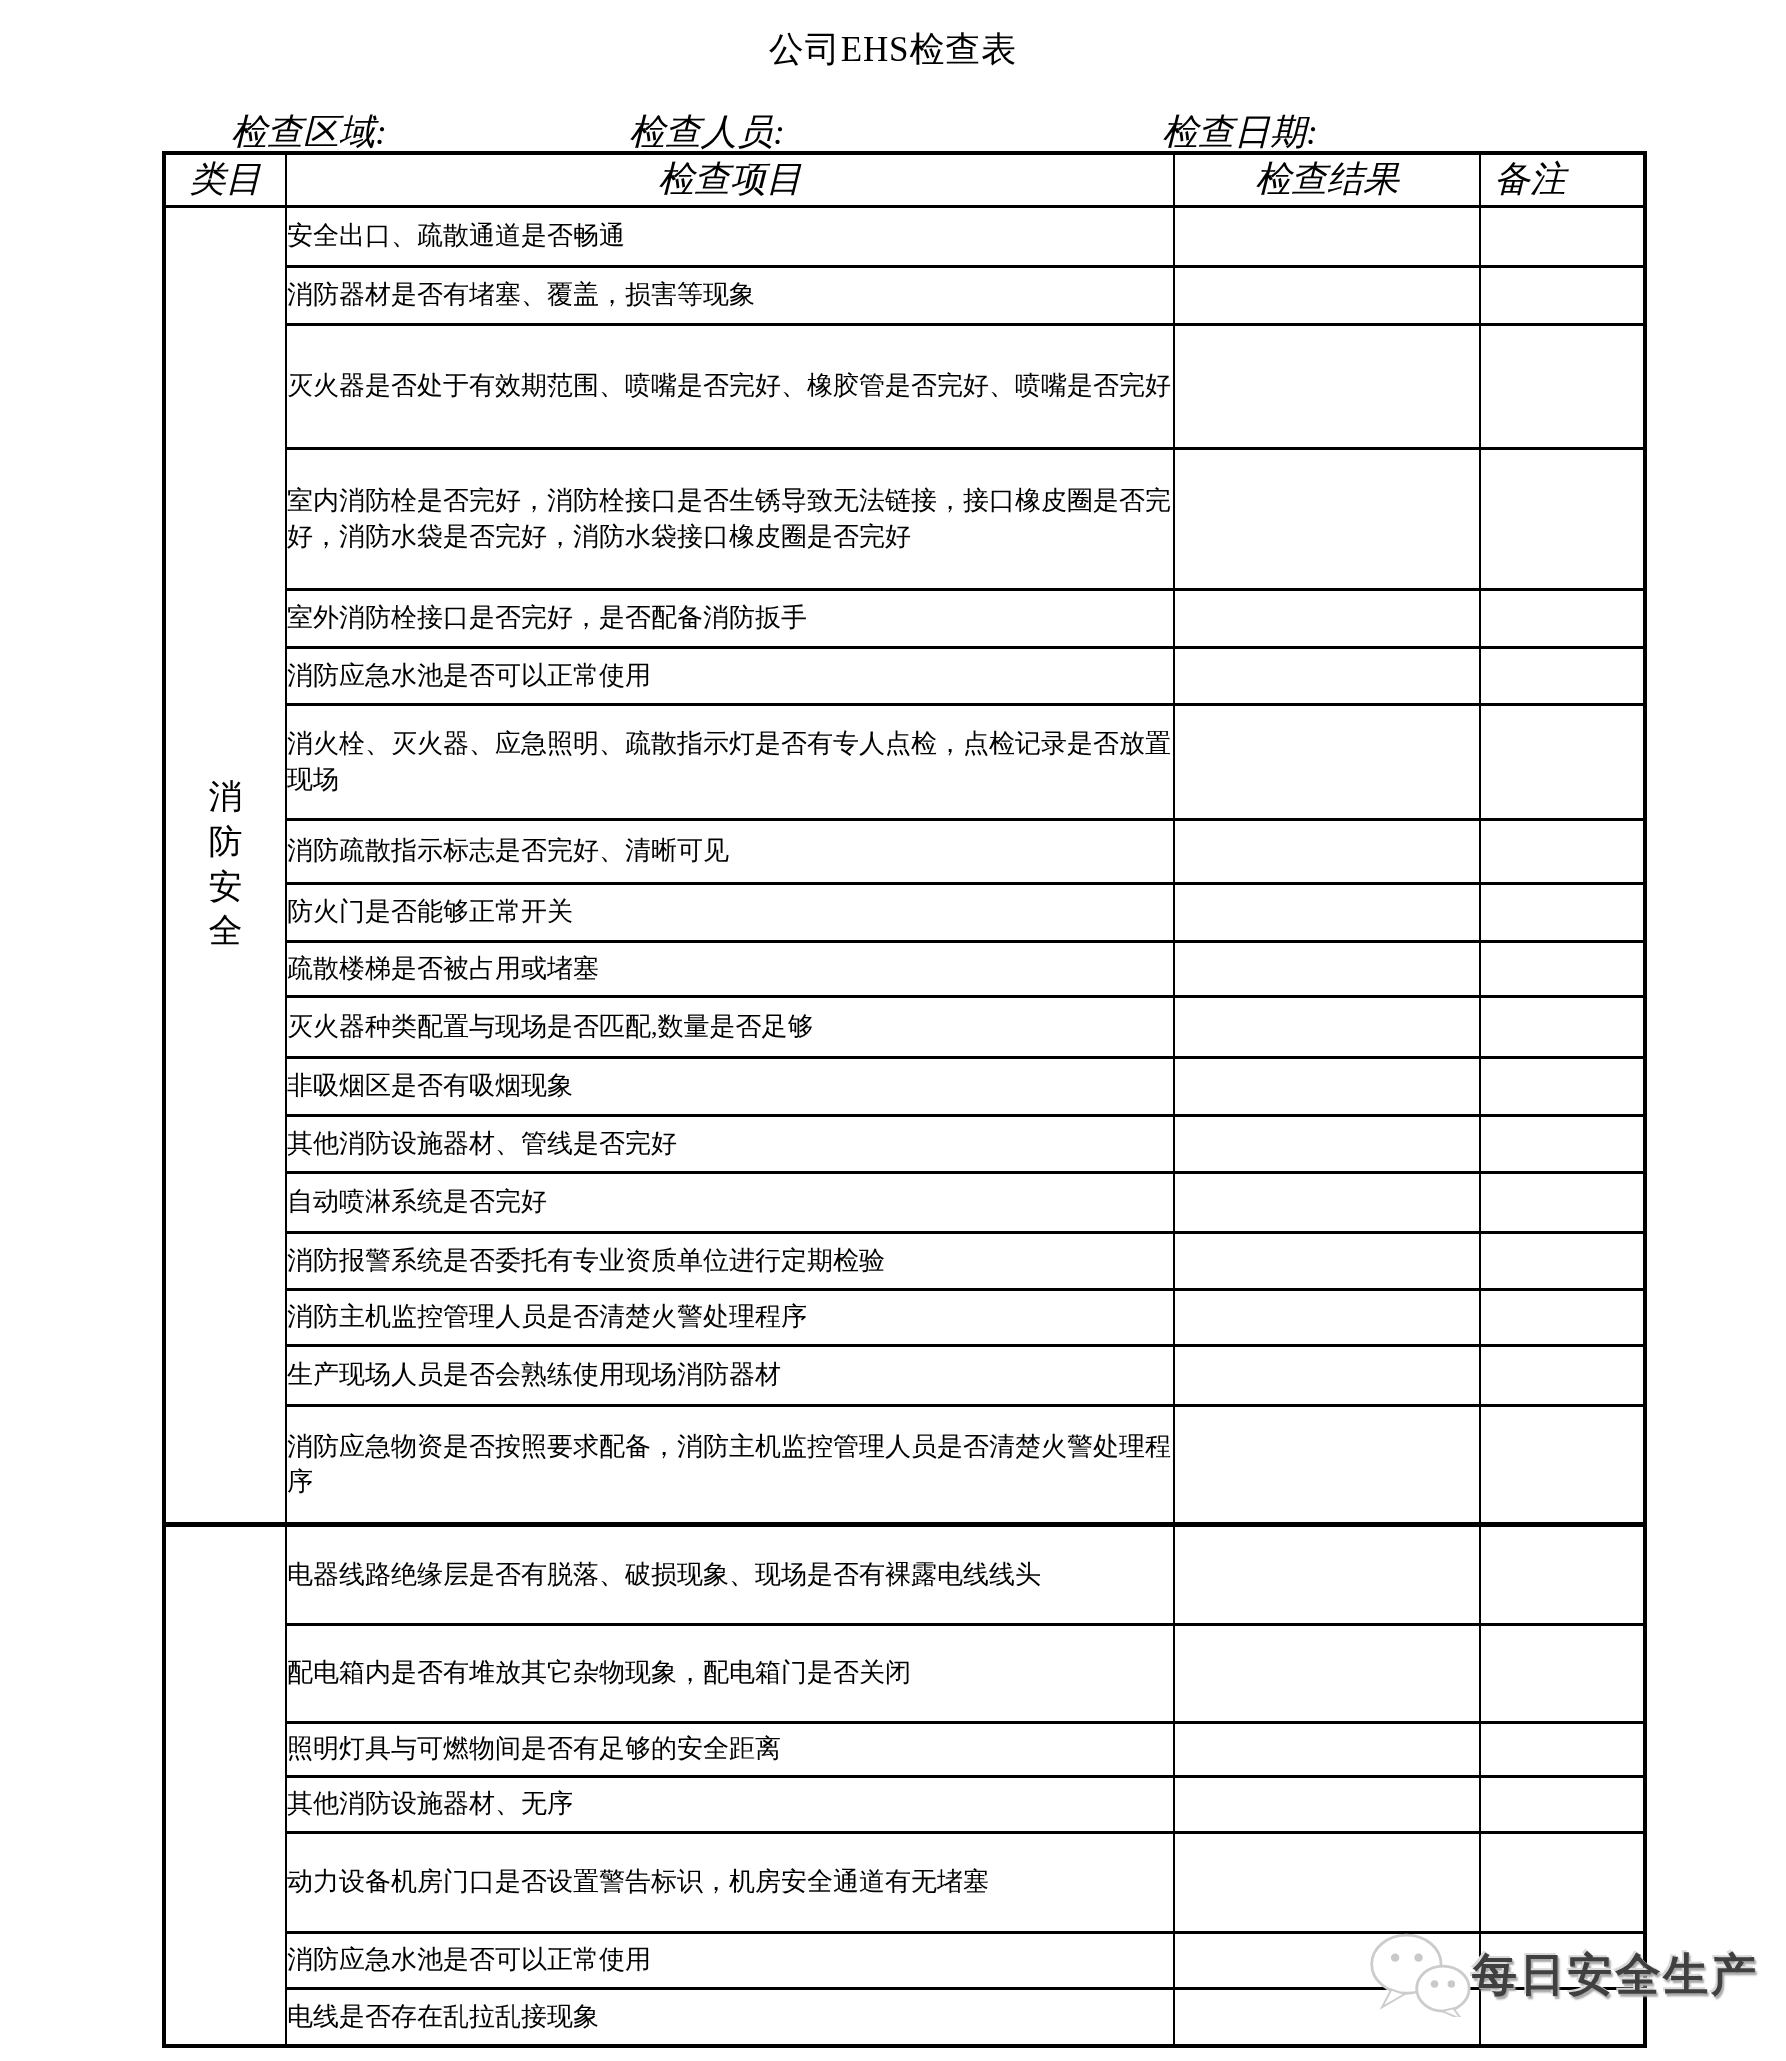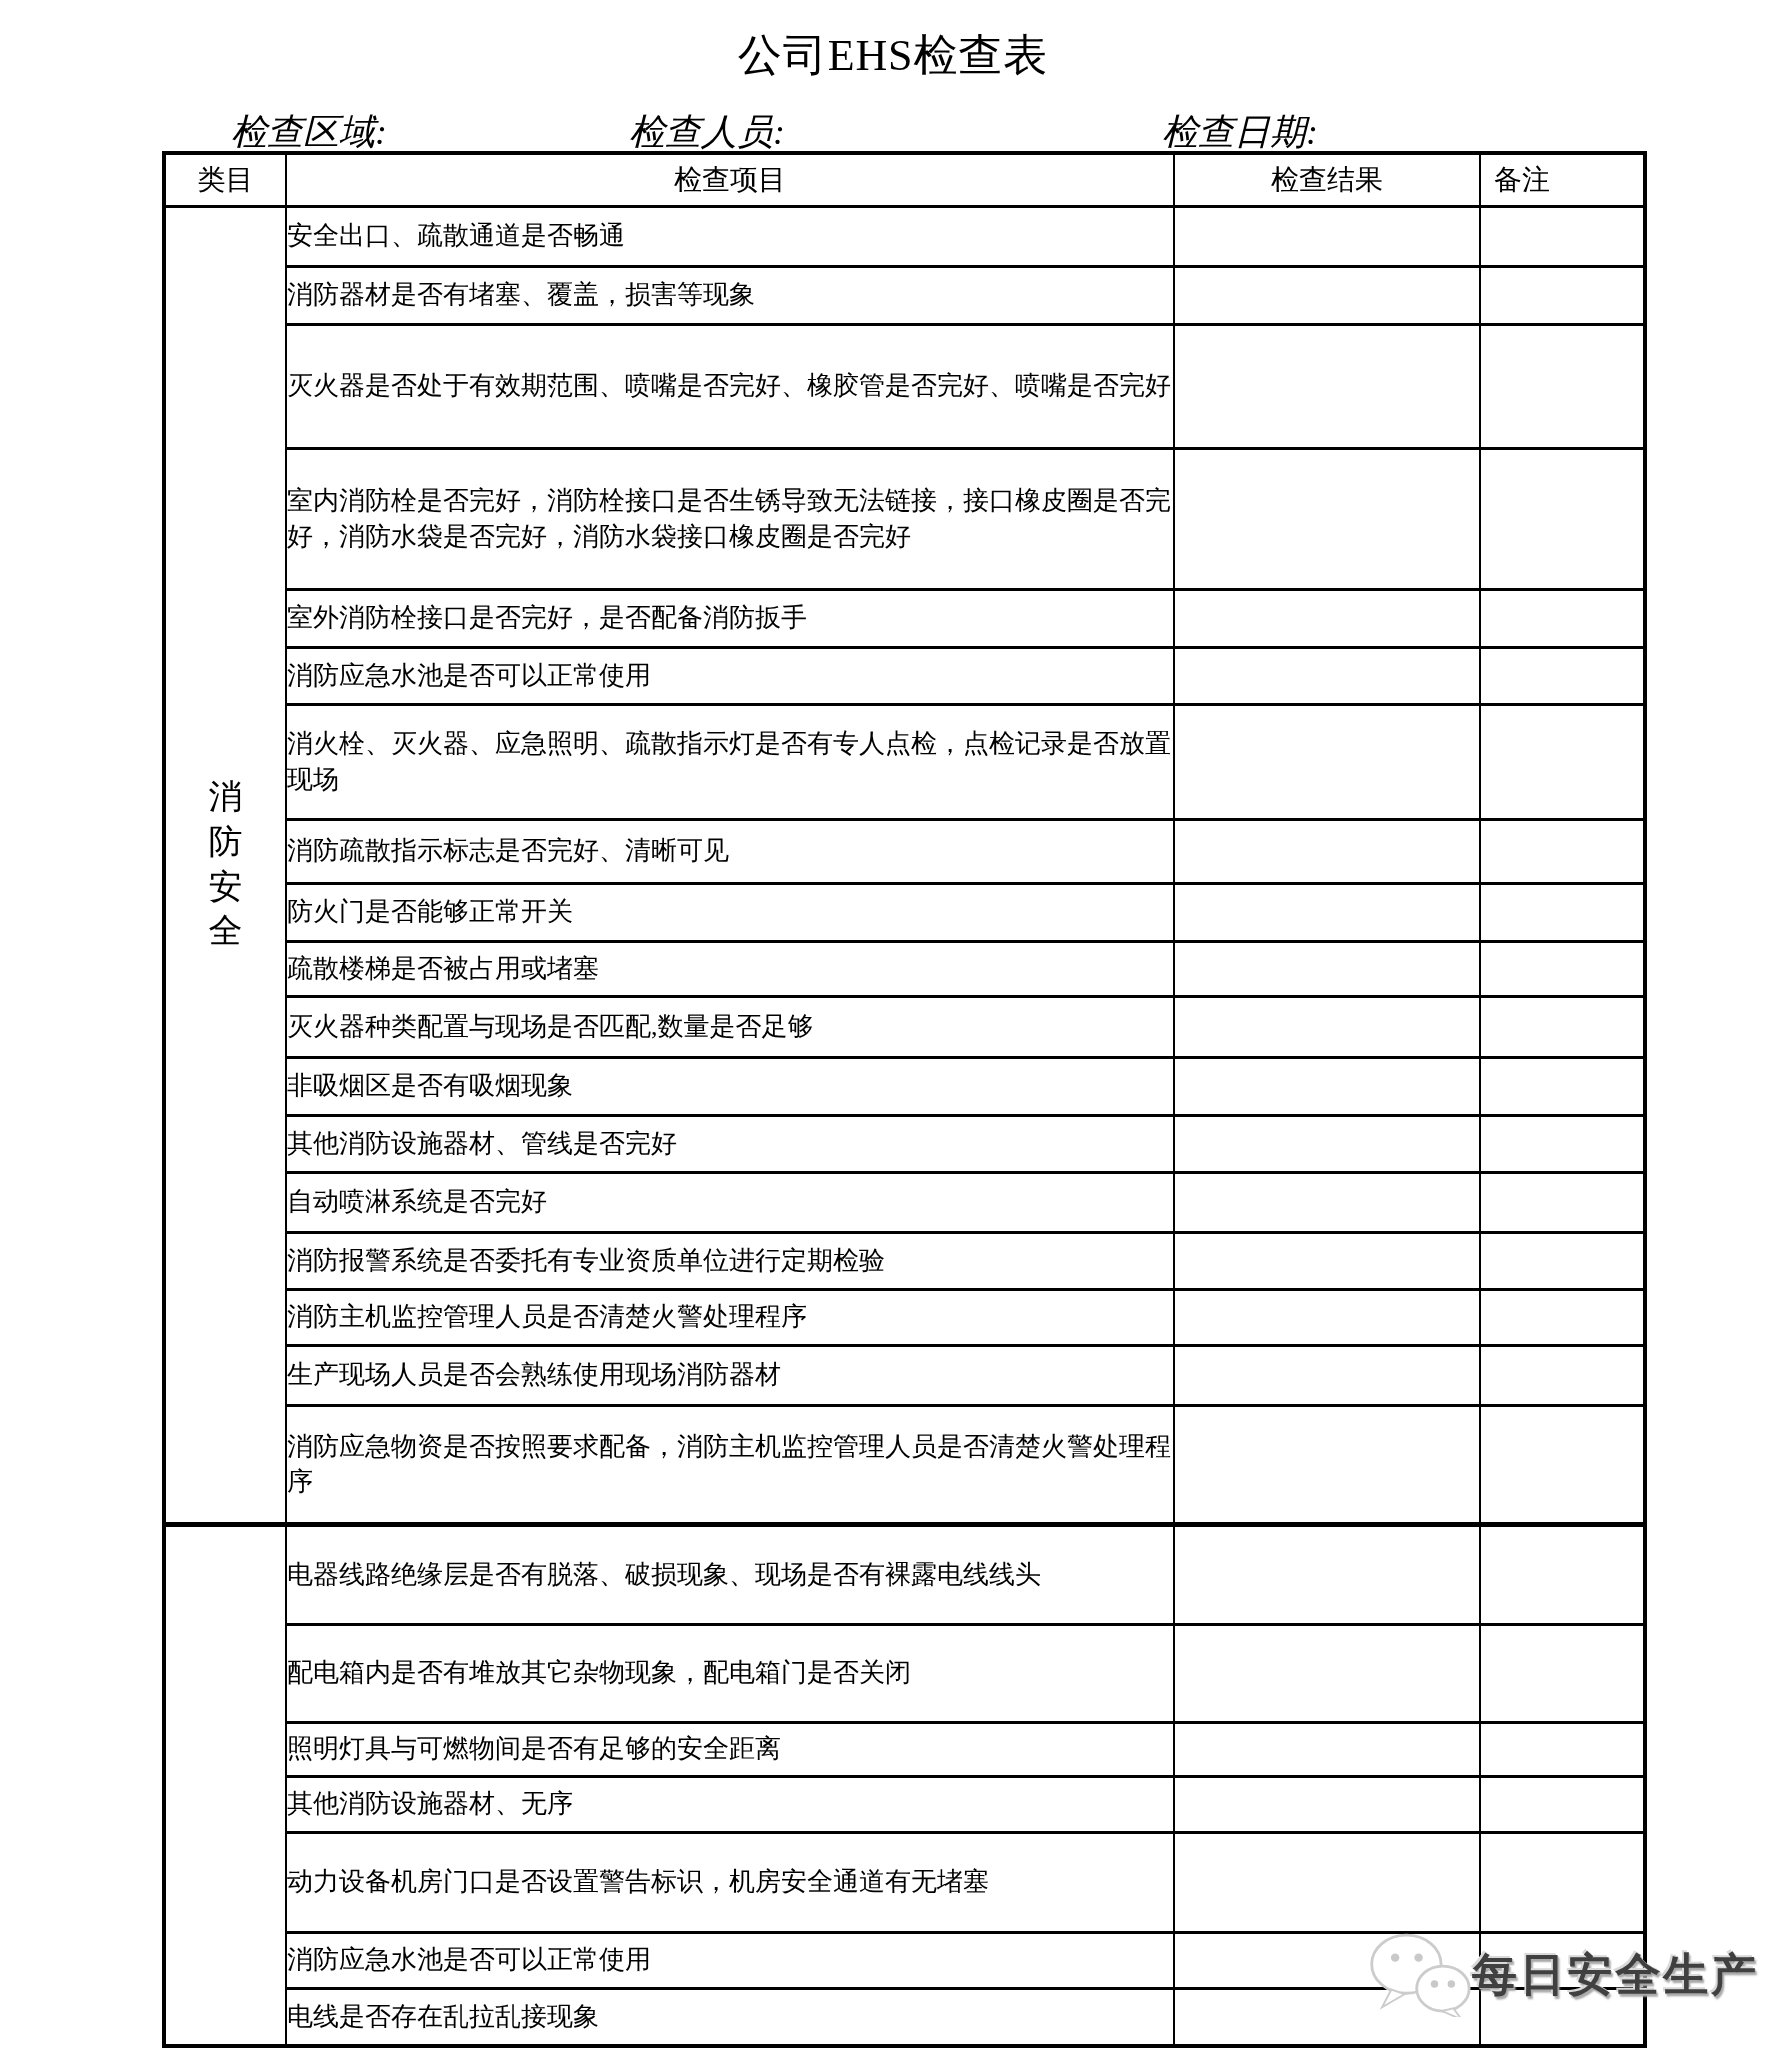--- a/index.html
+++ b/index.html
@@ -11,21 +11,21 @@
     overflow: hidden;
     color: #000;
     font-family: "Liberation Serif", "DejaVu Serif", serif;
   }
   .title {
     position: absolute;
     top: 26px;
     left: 0;
     width: 100%;
     text-align: center;
-    font-size: 44px;
+    font-size: 35px;
     letter-spacing: 0.9px;
   }
   .field {
     position: absolute;
     top: 108px;
     font-size: 36px;
     white-space: nowrap;
     font-style: italic;
   }
   .field-area      { left: 231px;  }
@@ -50,25 +50,26 @@
   table.checklist td {
     border-style: solid;
     border-color: #000;
     border-width: 3.8px 2.8px;        
     padding: 0;
     background: transparent;
   }
   thead tr { height: 53px; }
   thead th {
     font-weight: normal;
-    font-size: 28px;
+    font-size: 36px;
     text-align: center;
     vertical-align: middle;
     border-top-width: 5.6px;
     border-bottom-width: 6.6px;
+    font-style: italic;
   }
   thead th.th-remark { text-align: left; padding-left: 13px; }
 
   td.cat {
     text-align: center;
     vertical-align: middle;
     font-size: 34px;
     line-height: 1.32;
     white-space: pre-line;
   }

